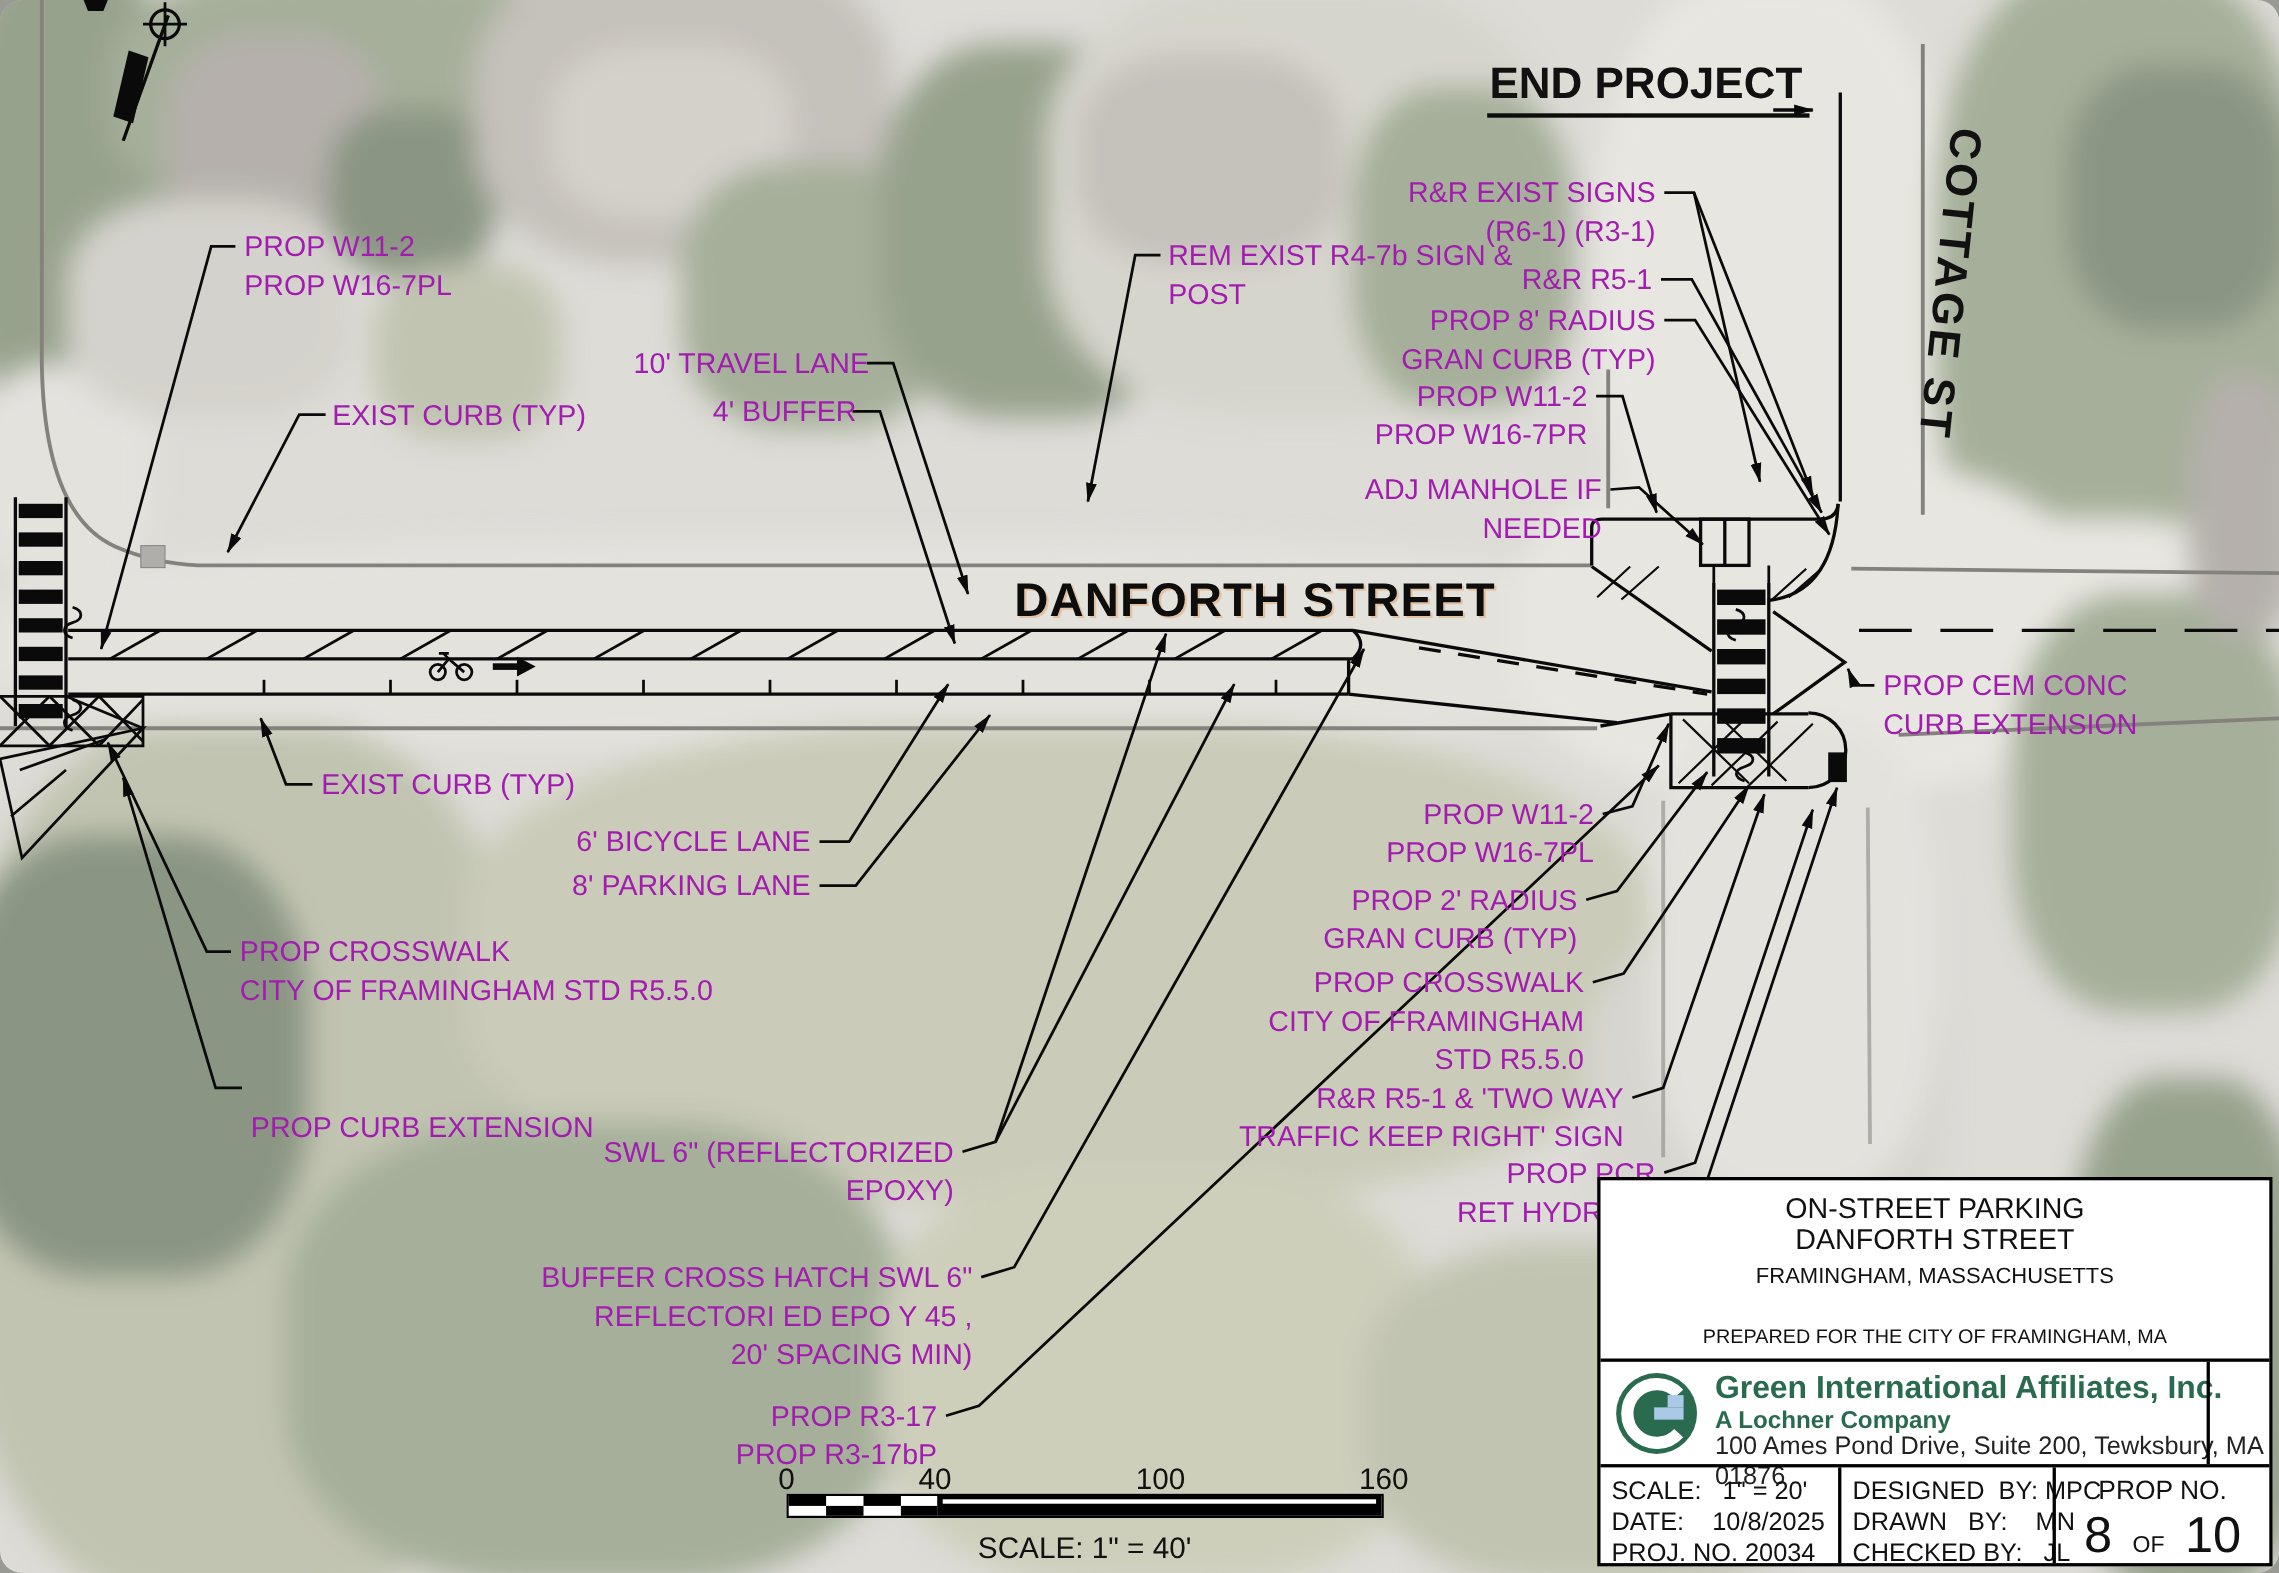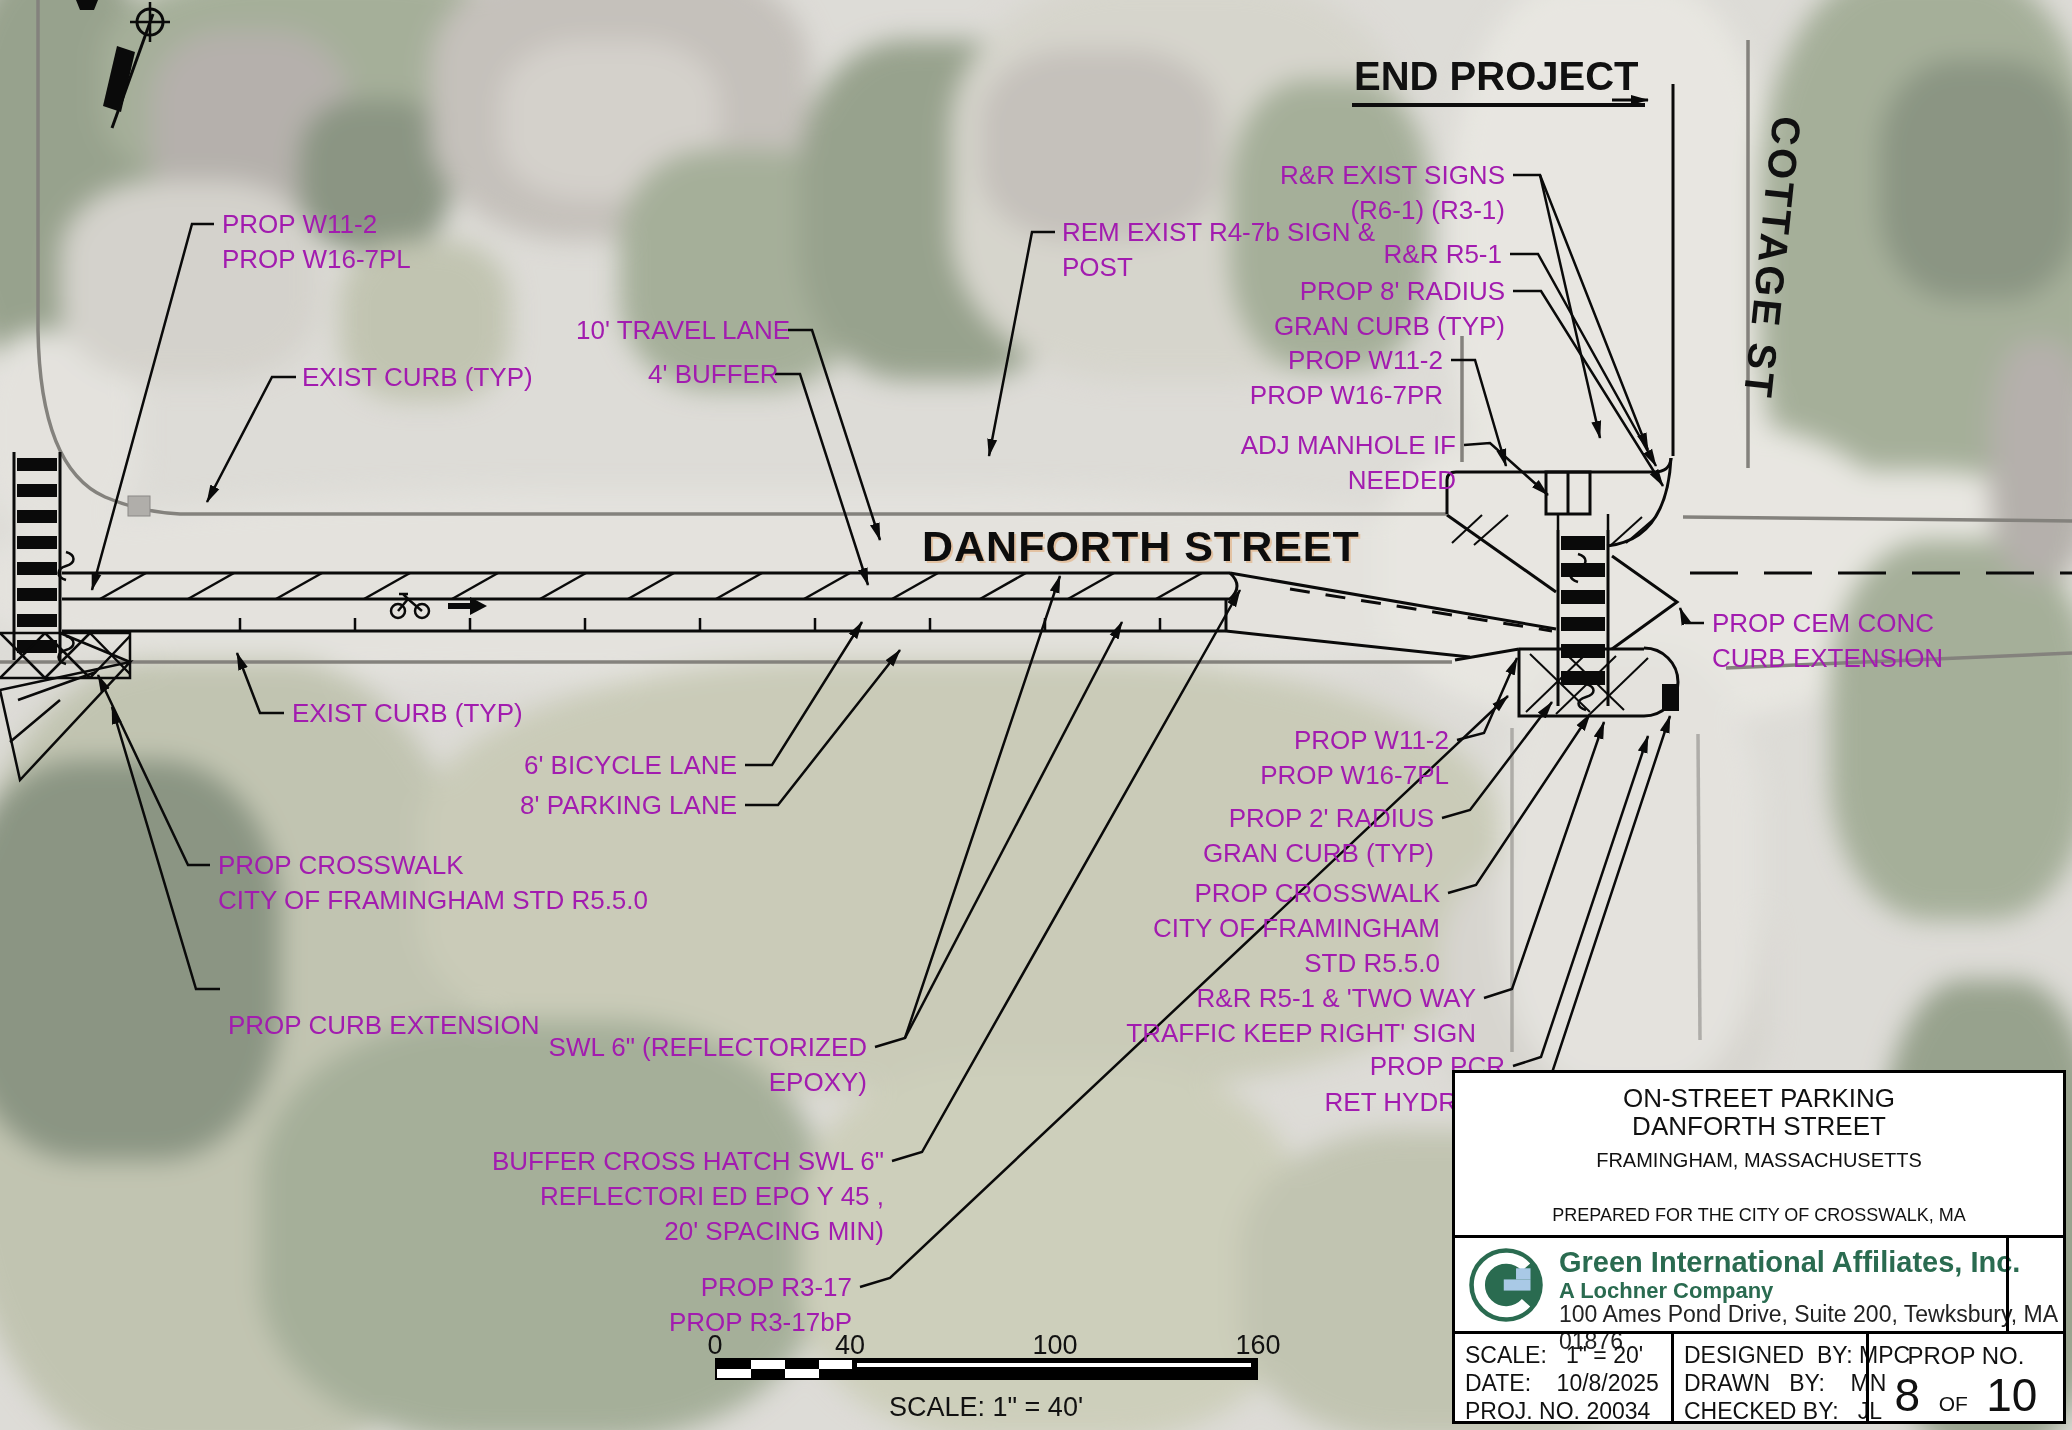--- a/index.html
+++ b/index.html
@@ -1,17 +1,17 @@
 <!DOCTYPE html>
 <html><head>
 <meta charset="utf-8">
 <style>
   html,body{margin:0;padding:0;background:#9a9a94;}
   .sheet{position:relative;width:2072px;height:1430px;overflow:hidden;background:#cfcdc6;
-         font-family:"Liberation Sans", sans-serif;color:#111;}
+         font-family:"Liberation Sans", sans-serif;color:#111;border-radius:20px;}
   
   #bg{position:absolute;inset:0;filter:blur(13px);}
   #bg div{position:absolute;border-radius:38%;}
   .wash{position:absolute;inset:0;background:rgba(255,255,255,.30);}
   
   svg.lines{position:absolute;left:0;top:0;}
   
   .ann{position:absolute;font-size:26px;line-height:35px;white-space:pre-line;color:#a21caf;}
   .r{text-align:right;width:420px;}
   .big-street{position:absolute;font-size:43px;font-weight:bold;letter-spacing:1px;color:#0d0d0d;
@@ -332,21 +332,21 @@
       <div style="left:140px;top:3px;width:394px;height:4px;background:#fff;"></div>
     </div>
     <span class="sb-cap" style="left:986px;top:1392px;">SCALE: 1" = 40'</span>
   </div>
 
   <div class="tb">
     <div class="row1">
       <div class="l1">ON-STREET PARKING</div>
       <div class="l2">DANFORTH STREET</div>
       <div class="loc">FRAMINGHAM, MASSACHUSETTS</div>
-      <div class="prep">PREPARED FOR THE CITY OF CROSSWALK, MA</div>
+      <div class="prep">PREPARED FOR THE CITY OF FRAMINGHAM, MA</div>
     </div>
     <div class="row2">
       <svg class="logo" width="78" height="78" viewBox="0 0 70 70">
         <circle cx="35" cy="35" r="33" fill="#2a6b50"></circle>
         <path d="M53,19 A24,24 0 1 0 53,51" stroke="#fff" stroke-width="10" fill="none"></path>
         <rect x="33" y="30" width="24" height="10" fill="#a9c9e6"></rect>
         <rect x="44" y="20" width="13" height="10" fill="#a9c9e6"></rect>
       </svg>
       <div class="nm" style="color:#2a6b50">Green International Affiliates, Inc.</div>
       <div class="tg" style="color:#2a6b50">A Lochner Company</div>

